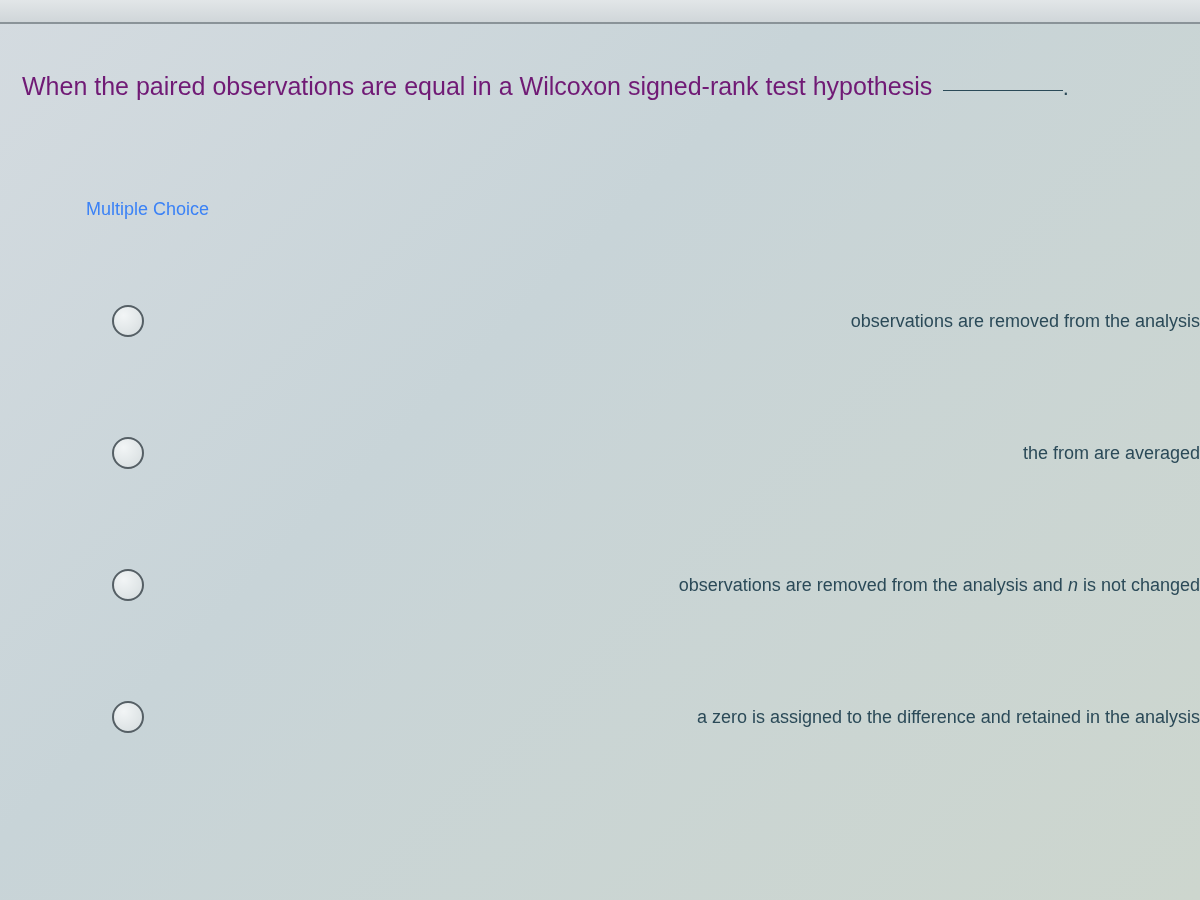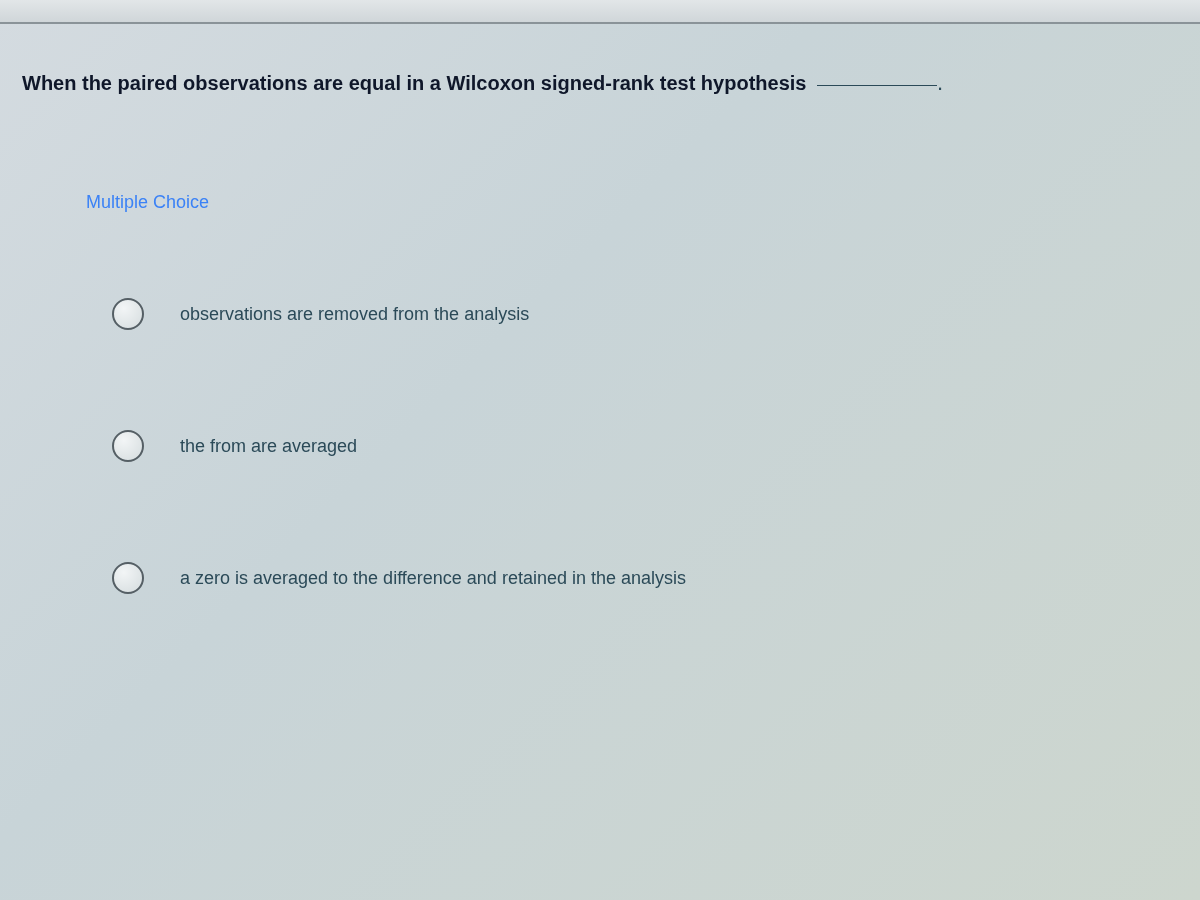--- a/index.html
+++ b/index.html
@@ -18,23 +18,23 @@
     .top-bar {
       width: 100%;
       height: 24px;
       background: linear-gradient(to bottom, #e2e6e8, #d0d6d9);
       border-bottom: 2px solid #8a9398;
     }
     .question-wrapper {
       padding: 45px 22px 0 22px;
     }
     .question-text {
-      font-size: 20px;
-      color: #0f172a;
-      font-weight: 700;
+      font-size: 25px;
+      color: #701a75;
+      font-weight: 400;
       line-height: 1.4;
     }
     .blank-line {
       display: inline-block;
       border-bottom: 1.5px solid #2b4a58;
       width: 120px;
       margin-left: 6px;
       vertical-align: baseline;
       position: relative;
       top: -4px;
@@ -48,20 +48,21 @@
       font-size: 18px;
       color: #3b82f6;
     }
     .options {
       margin: 85px 0 0 112px;
     }
     .option-row {
       display: flex;
       align-items: center;
       margin-bottom: 100px;
+      justify-content: space-between;
     }
     .radio {
       width: 32px;
       height: 32px;
       border: 2.5px solid #555f65;
       border-radius: 50%;
       background: radial-gradient(circle at 35% 30%, #f2f5f6, #d5dcde);
       flex-shrink: 0;
       cursor: pointer;
     }
@@ -91,19 +92,23 @@
   <div class="option-row">
     <div class="radio"></div>
     <div class="option-text">observations are removed from the analysis</div>
   </div>
 
   <div class="option-row">
     <div class="radio"></div>
     <div class="option-text">the from are averaged</div>
   </div>
 
+  <div class="option-row">
+    <div class="radio"></div>
+    <div class="option-text">observations are removed from the analysis and <em>n</em> is not changed</div>
+  </div>
 
   <div class="option-row">
     <div class="radio"></div>
-    <div class="option-text">a zero is averaged to the difference and retained in the analysis</div>
+    <div class="option-text">a zero is assigned to the difference and retained in the analysis</div>
   </div>
 
 </div>
 
 </body></html>

